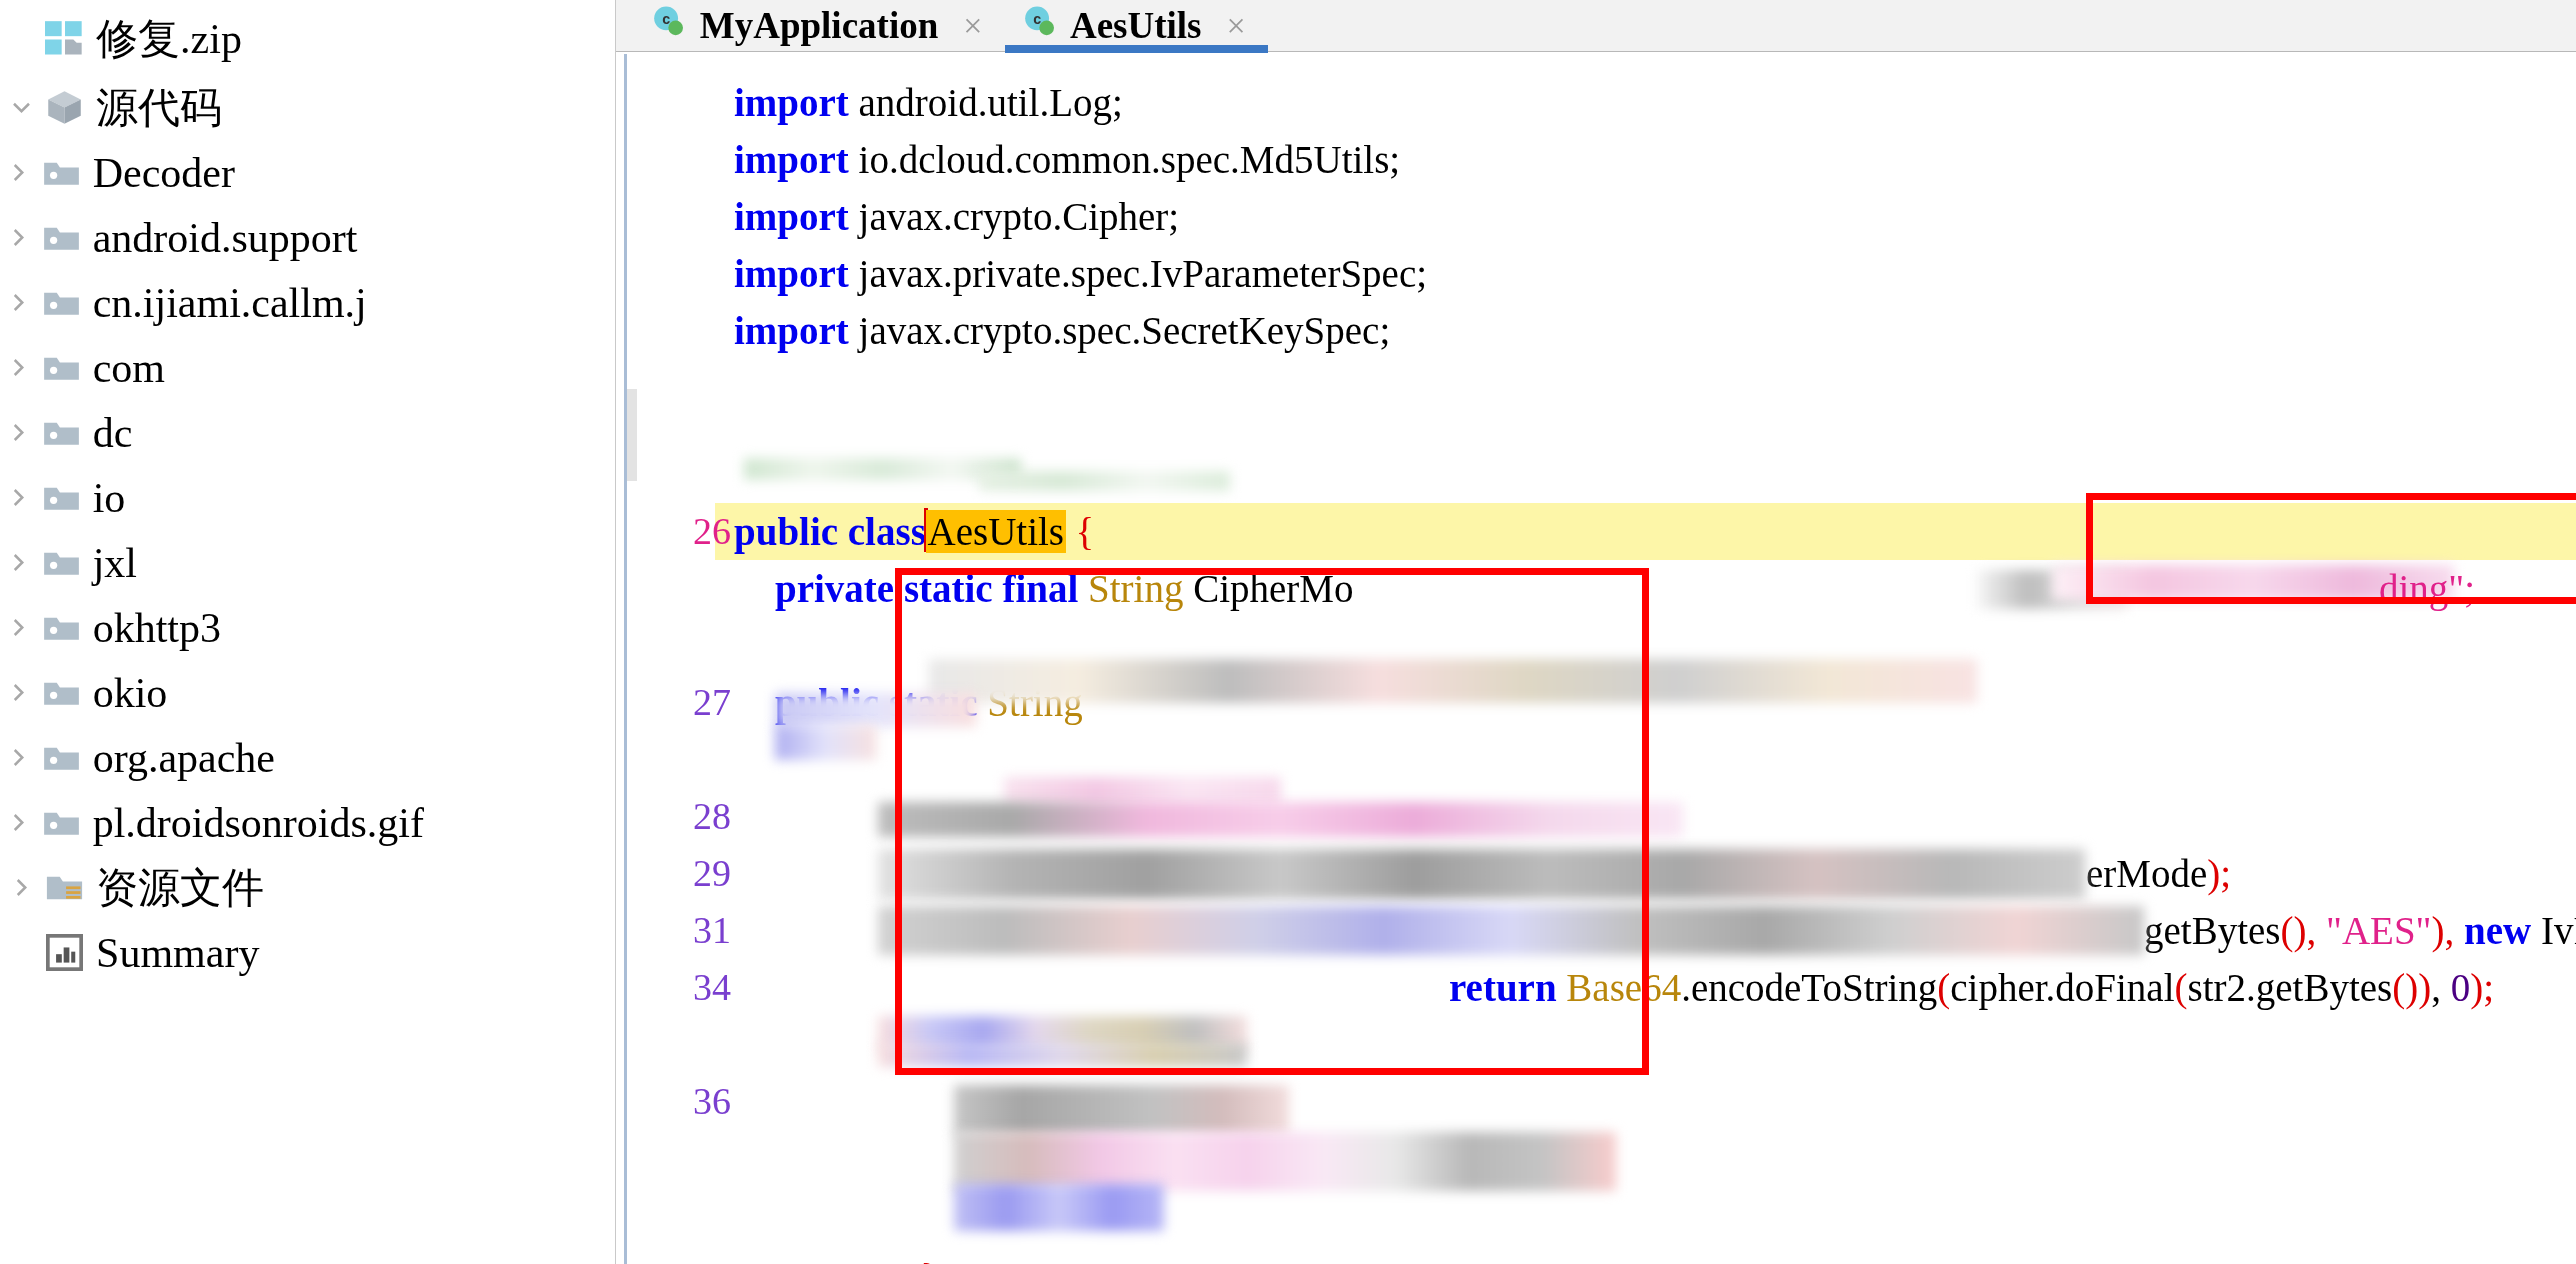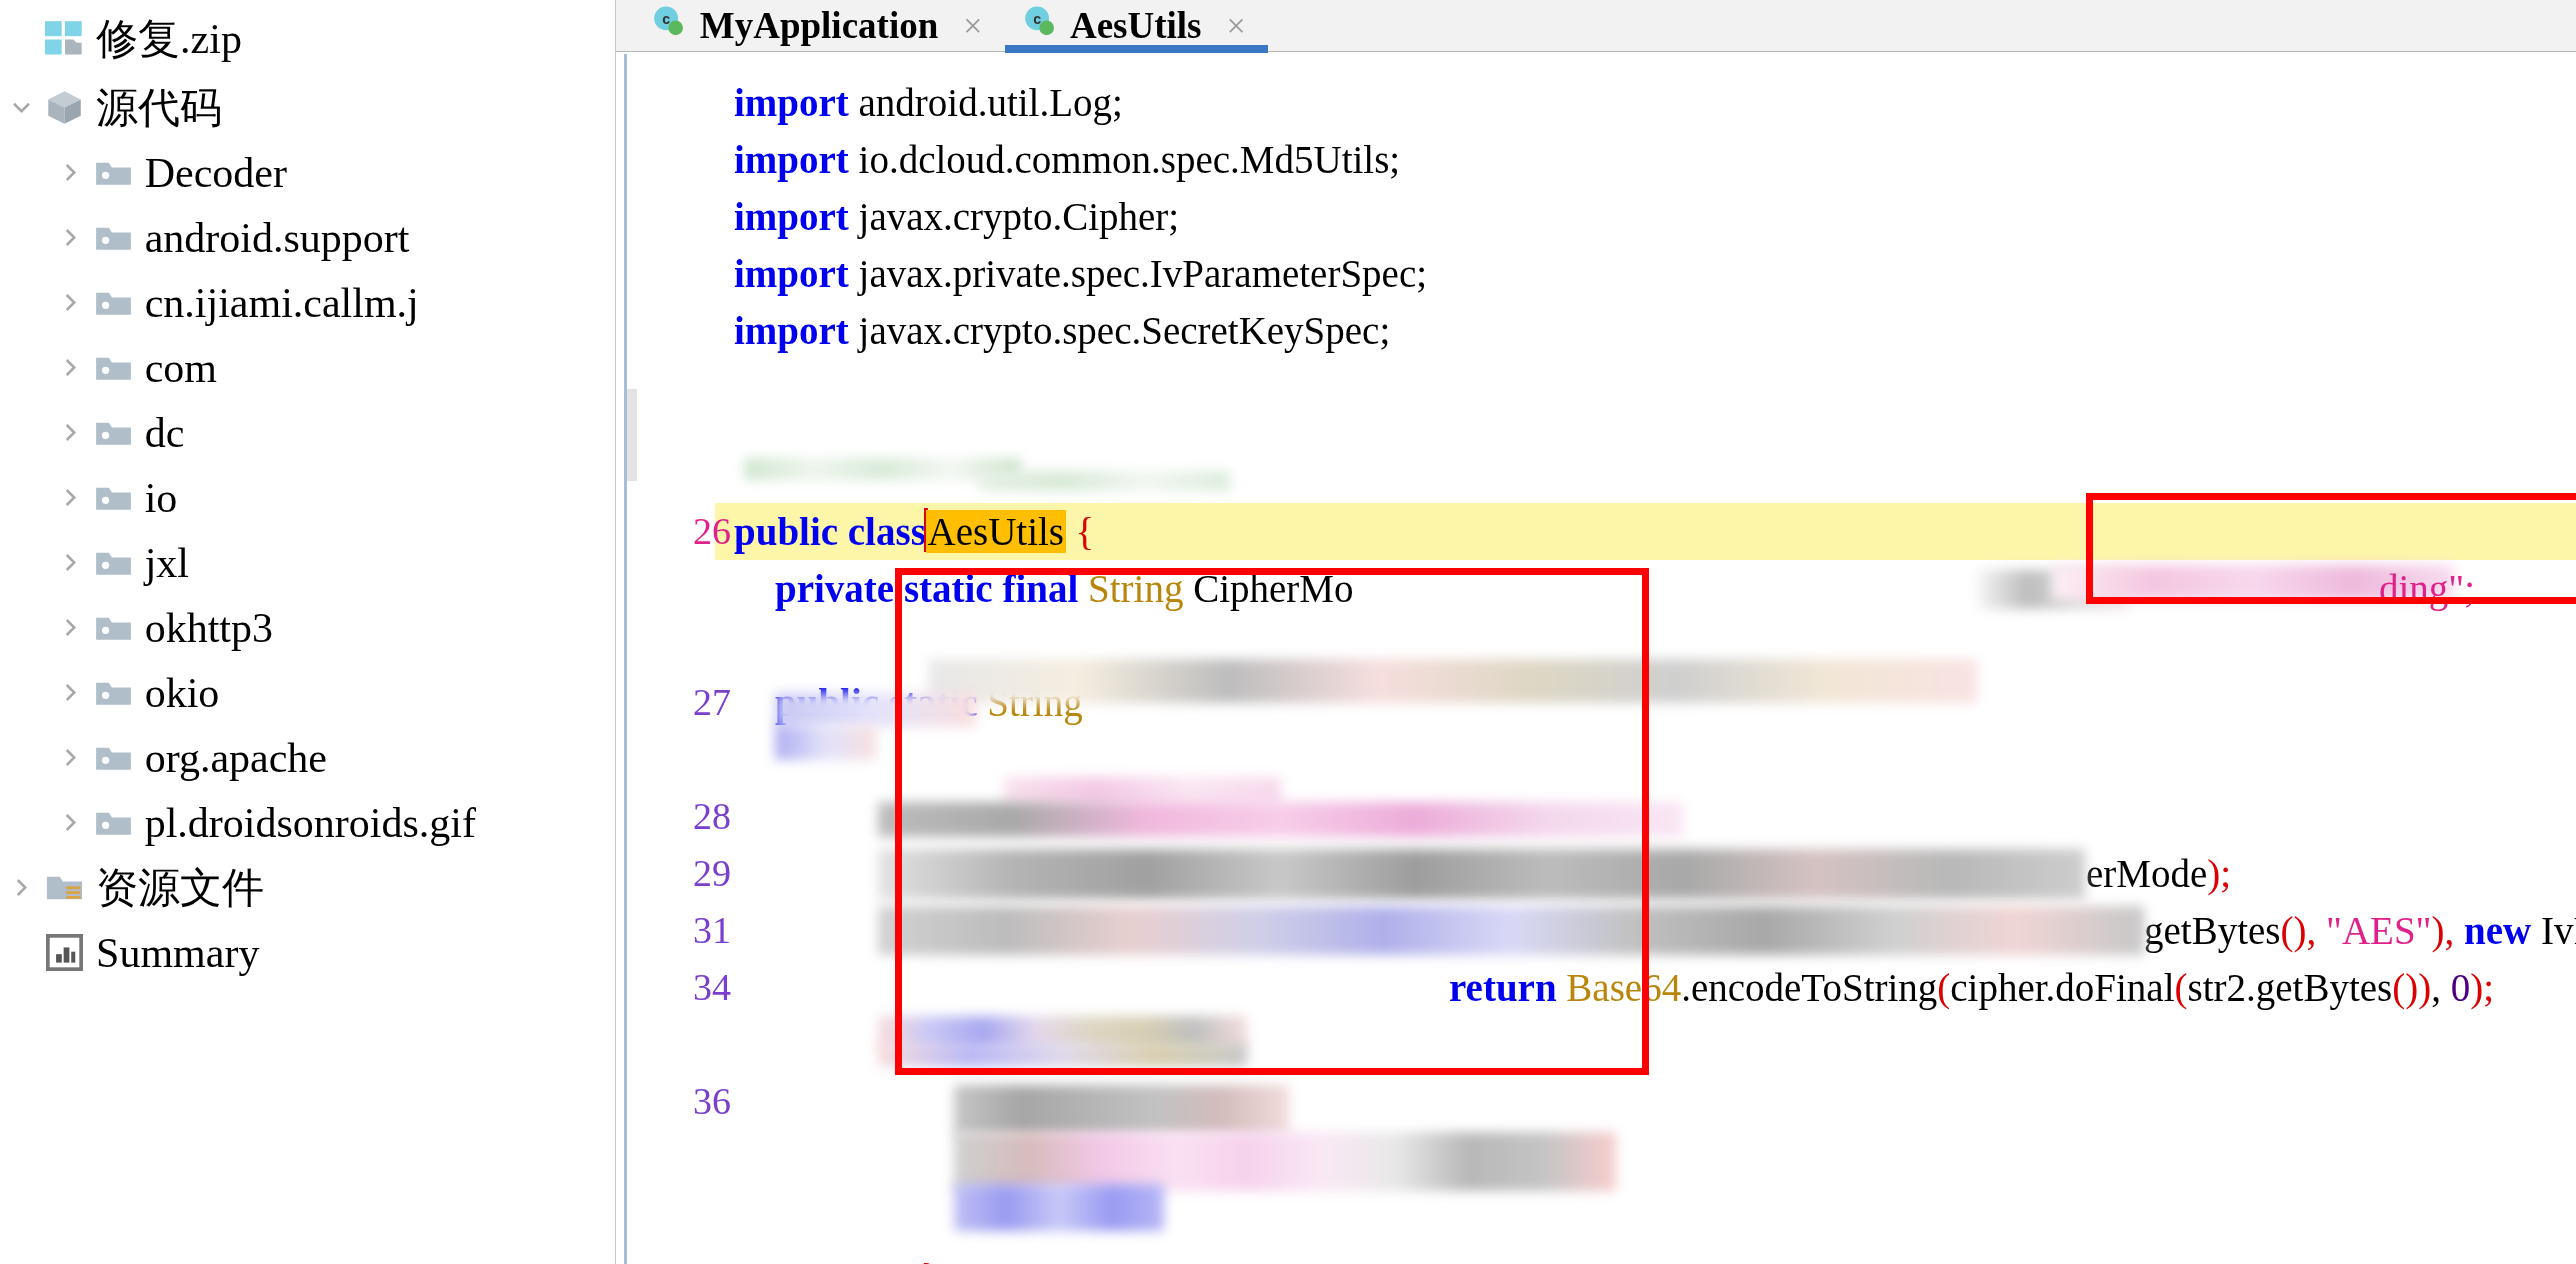--- a/index.html
+++ b/index.html
@@ -49,21 +49,21 @@
     width: 49px;
     flex: 0 0 49px;
     display: flex;
     align-items: center;
     justify-content: center;
   }
   .tree-row .lbl { padding-left: 6.7px; }
 
   .depth0 { padding-left: 3.4px; }
   .depth1 { padding-left: 3.4px; }
-  .depth2 { padding-left: 52px; }
+  .depth2 { }
 
   
   .editor {
     position: relative;
     flex: 1 1 auto;
     height: 100%;
     background: #ffffff;
     overflow: hidden;
   }
   .tabbar {

